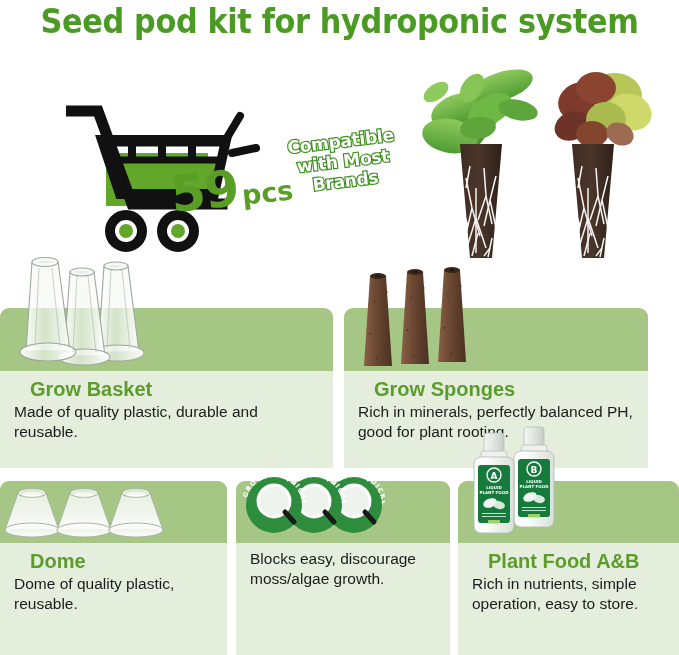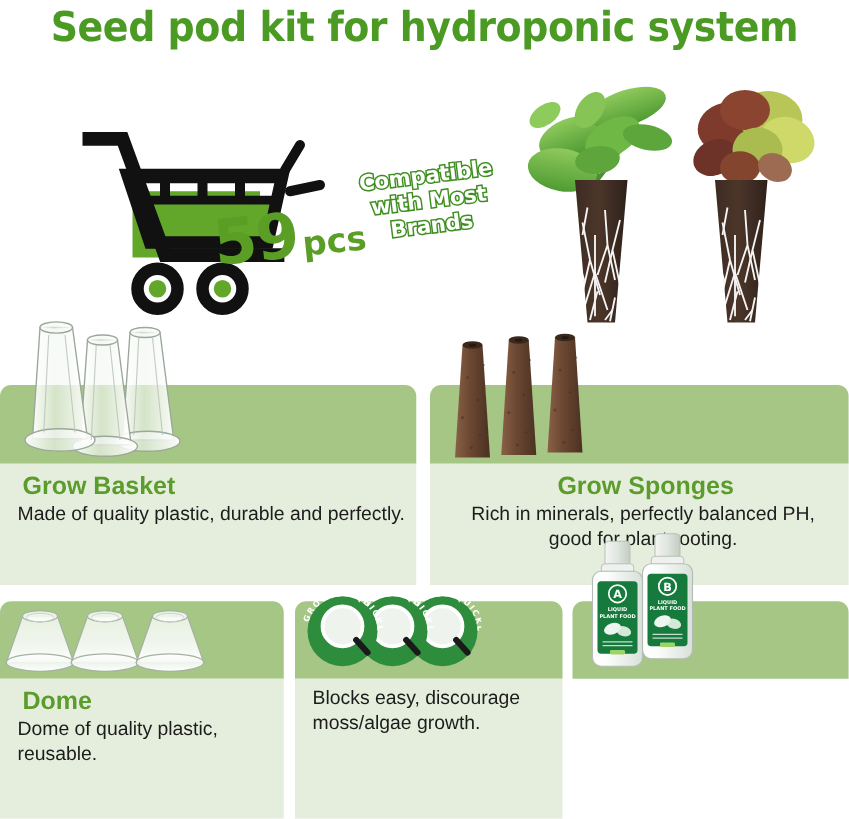--- a/index.html
+++ b/index.html
@@ -85,35 +85,35 @@
   }
   .panel-body {
     position: absolute; left: 0; right: 0; bottom: 0;
     background: #e5eedd;
   }
   .panel-title {
     font-family: "Liberation Sans", sans-serif;
     font-weight: 700;
     font-size: 20px;
     color: #5c9c2c;
-    margin: 0 0 1px 4px;
+    margin: 0 0 1px 16px;
     line-height: 24px;
   }
   .panel-desc {
     font-family: "Liberation Sans", sans-serif;
     font-size: 15.5px;
     line-height: 19.5px;
     color: #1c1c1c;
     margin: 0;
   }
   .panel-text-wrap { position: absolute; left: 14px; right: 8px; top: 6px; }
 
   
   #panel-grow-basket  { left: 0;   top: 308px; width: 333px; height: 160px; }
-  #panel-grow-sponges { left: 344px; top: 308px; width: 335px; height: 160px; text-align: center; }
+  #panel-grow-sponges { left: 344px; top: 308px; width: 304px; height: 160px; }
   #panel-grow-basket .panel-img,
   #panel-grow-sponges .panel-img { height: 63px; }
   #panel-grow-basket .panel-body,
   #panel-grow-sponges .panel-body { top: 63px; }
 
   
   #panel-dome     { left: 0;   top: 481px; width: 227px; height: 174px; }
   #panel-stickers { left: 236px; top: 481px; width: 214px; height: 174px; }
   #panel-food     { left: 458px; top: 481px; width: 221px; height: 174px; }
   #panel-dome .panel-img,
@@ -269,21 +269,21 @@
         <line x1="69" y1="20" x2="65" y2="96"></line>
           <line x1="80" y1="20" x2="88" y2="96"></line>
         <line x1="103" y1="14" x2="99" y2="92"></line>
           <line x1="114" y1="14" x2="122" y2="92"></line>
       </g>
     </svg>
   </div>
   <div class="panel-body">
     <div class="panel-text-wrap">
       <div class="panel-title">Grow Basket</div>
-      <div class="panel-desc">Made of quality plastic, durable and perfectly.</div>
+      <div class="panel-desc">Made of quality plastic, durable and reusable.</div>
     </div>
   </div>
 </div>
 
 <div class="panel" id="panel-grow-sponges">
   <div class="panel-img">
     <svg class="art" id="art-sponges" viewBox="0 0 120 112">
       <defs>
         <linearGradient id="spg" x1="0" y1="0" x2="1" y2="0">
           <stop offset="0" stop-color="#8a6047"></stop>
@@ -452,13 +452,19 @@
         <text x="30" y="64" font-family="DejaVu Sans, sans-serif" font-size="4" font-weight="700" fill="#ffffff" text-anchor="middle">LIQUID</text>
         <text x="30" y="69" font-family="DejaVu Sans, sans-serif" font-size="4" font-weight="700" fill="#ffffff" text-anchor="middle">PLANT FOOD</text>
         <ellipse cx="26" cy="78" rx="7" ry="4.5" fill="#ffffff" opacity="0.92" transform="rotate(-20 26 78)"></ellipse>
         <ellipse cx="35" cy="80" rx="6" ry="4" fill="#e8f4e8" opacity="0.9" transform="rotate(15 35 80)"></ellipse>
         <rect x="18" y="88" width="24" height="1" fill="#ffffff" opacity="0.75"></rect>
         <rect x="18" y="91" width="24" height="1" fill="#ffffff" opacity="0.75"></rect>
         <rect x="24" y="95" width="12" height="3.5" rx="1" fill="#9ed36a"></rect>
       </g>
     </svg>
   </div>
+  <div class="panel-body">
+    <div class="panel-text-wrap">
+      <div class="panel-title">Plant Food A&amp;B</div>
+      <div class="panel-desc">Rich in nutrients, simple operation, easy to store.</div>
+    </div>
+  </div>
 </div>
 
 </body></html>

